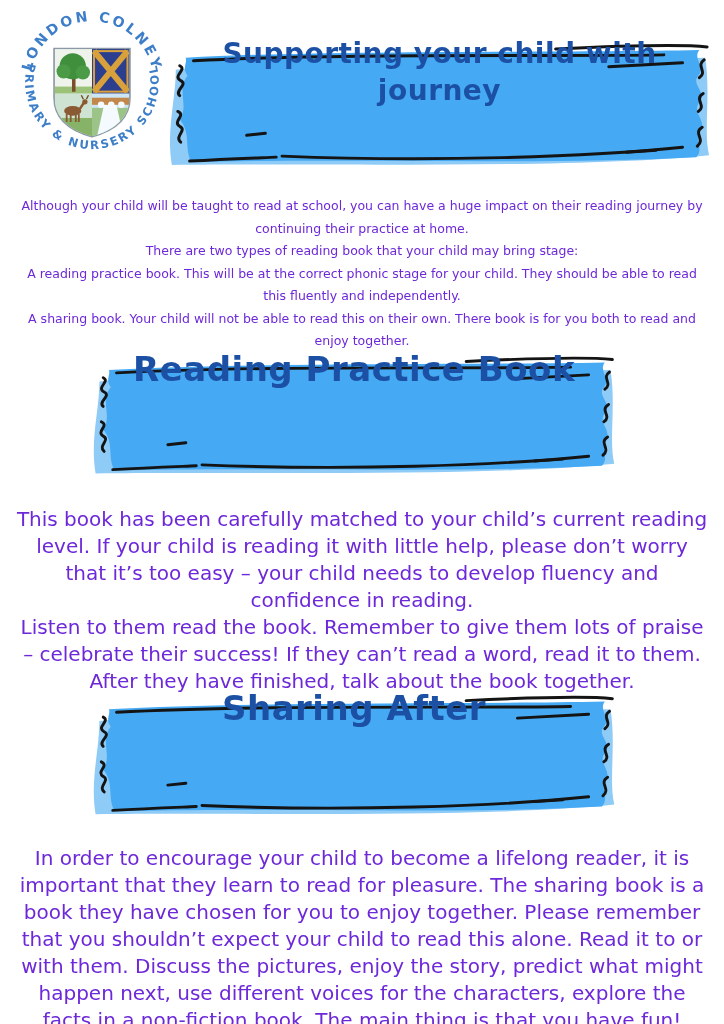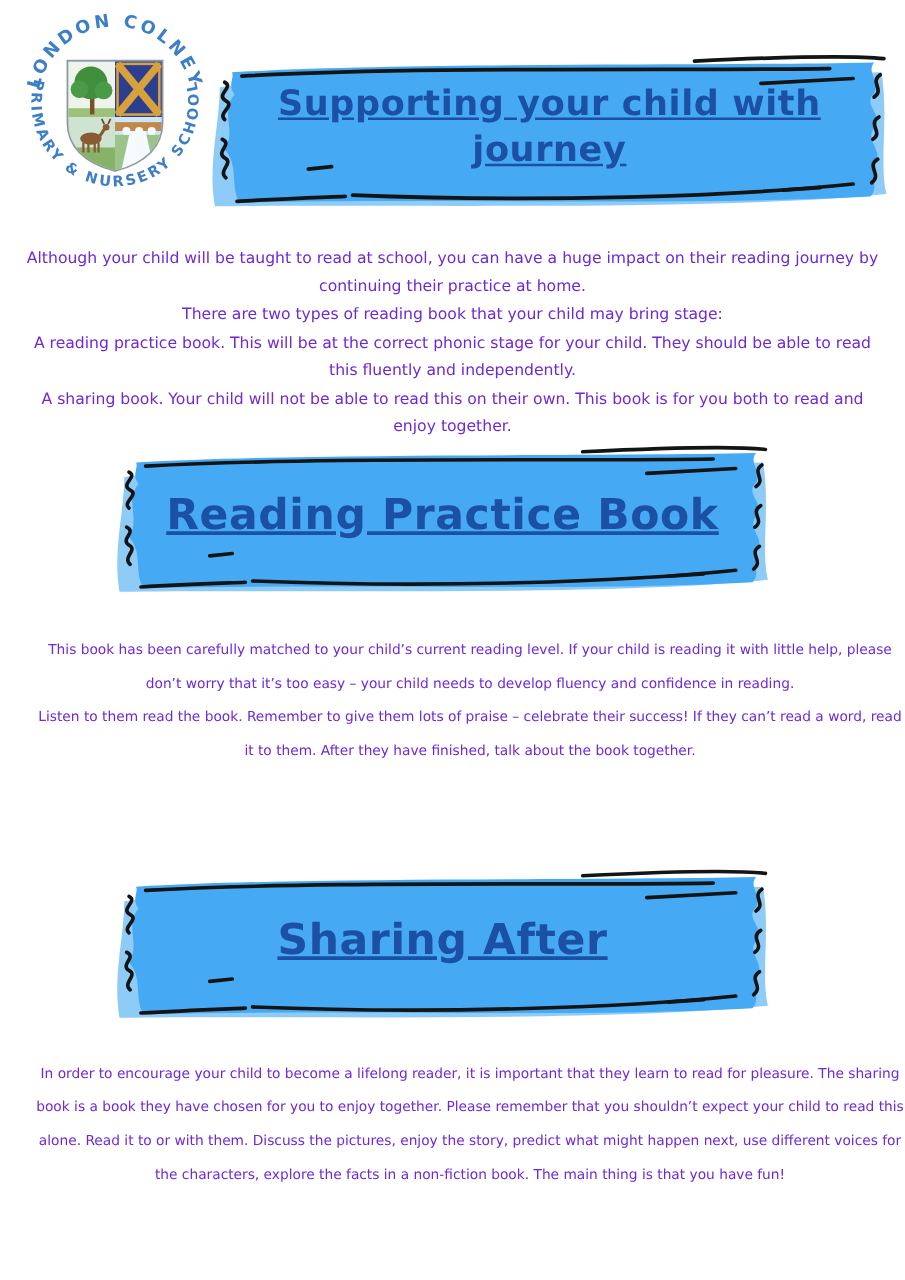--- a/index.html
+++ b/index.html
@@ -14,35 +14,35 @@
   .logo svg { width:100%; height:100%; display:block; }
   .logo-arc-text { font-family:"DejaVu Sans", sans-serif; font-weight:bold; fill:#3d7ec9; }
   .logo-arc-top { font-size:14px; letter-spacing:2.6px; }
   .logo-arc-bottom { font-size:11.5px; letter-spacing:2.1px; }
 
   
   .banner { position:absolute; }
   .banner-bg { position:absolute; left:0; top:0; width:100%; height:100%; }
   .banner-title {
     position:relative; height:100%;
-    display:flex; flex-direction:column; align-items:center; justify-content:center;
+    display:flex; flex-direction:column; align-items:center; 
     text-align:center; color:#1b50a4; font-weight:bold; letter-spacing:0.5px;
-    padding-bottom:8px; box-sizing:border-box;text-decoration:underline;
+    padding-bottom:8px; box-sizing:border-box;
   }
   .banner-1 { left:164px; top:36px;  width:551px; height:139px; }
   .banner-2 { left:88px;  top:349px; width:532px; height:134px; }
   .banner-3 { left:88px;  top:688px; width:532px; height:136px; }
   .banner-1 .banner-title { font-size:28px; line-height:1.32; }
   .banner-2 .banner-title, .banner-3 .banner-title { font-size:34px; }
 
   
   .body-text { position:absolute; text-align:center; color:#6d28d9; }
   .body-text div { margin:0; }
   .intro   { left:20px; top:195px; width:684px; font-size:12.5px; line-height:22.5px; }
-  .body-lg { left:28px; width:696px; font-size:11px;  line-height:27px; }
+  .body-lg { left:14px; width:696px; font-size:20px;  line-height:27px; }
   .reading-text { top:506px; }
   .sharing-text { top:845px; }
 
   .defs-holder { position:absolute; width:0; height:0; }
 </style>
 </head>
 <body>
 
 <svg class="defs-holder" aria-hidden="true">
   <defs>
@@ -134,21 +134,21 @@
     <div class="banner-title">
       <div>Supporting your child with</div>
       <div>journey</div>
     </div>
   </div>
 
   <div class="body-text intro">
     <div>Although your child will be taught to read at school, you can have a huge impact on their reading journey by continuing their practice at home.</div>
     <div>There are two types of reading book that your child may bring stage:</div>
     <div>A reading practice book. This will be at the correct phonic stage for your child. They should be able to read this fluently and independently.</div>
-    <div>A sharing book. Your child will not be able to read this on their own. This book is for you both to read and enjoy together.</div>
+    <div>A sharing book. Your child will not be able to read this on their own. There book is for you both to read and enjoy together.</div>
   </div>
 
   <div class="banner banner-2">
     <svg class="banner-bg" viewBox="0 0 560 140" preserveAspectRatio="none">
       <use href="#sketch-art"></use>
     </svg>
     <div class="banner-title">Reading Practice Book</div>
   </div>
 
   <div class="body-text body-lg reading-text">

